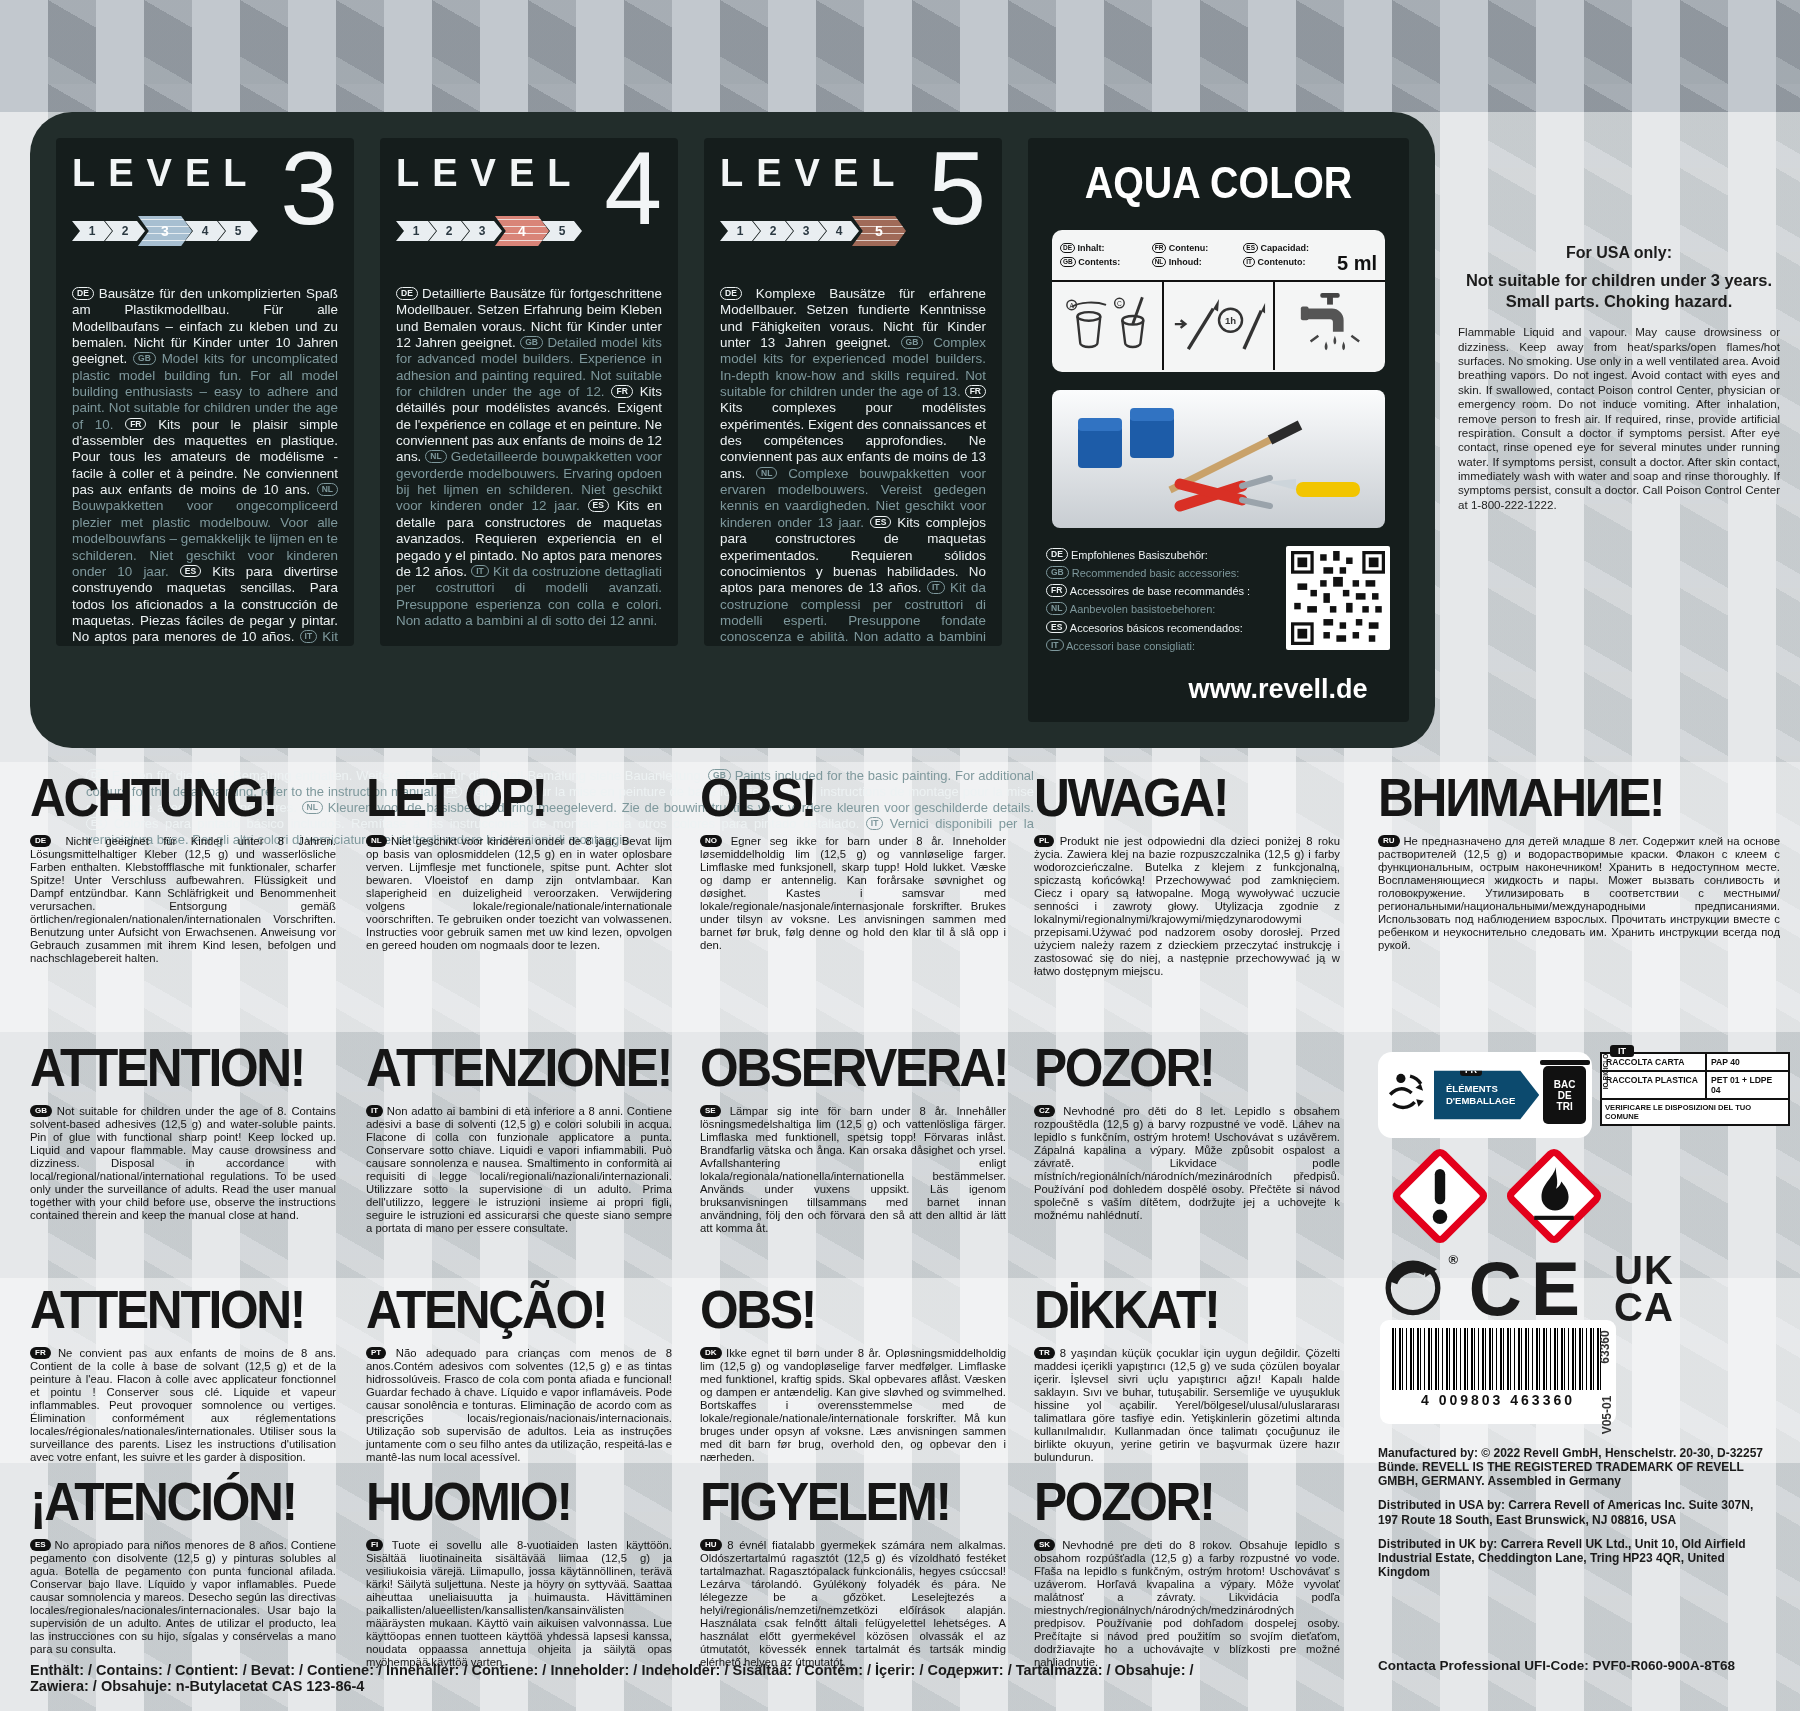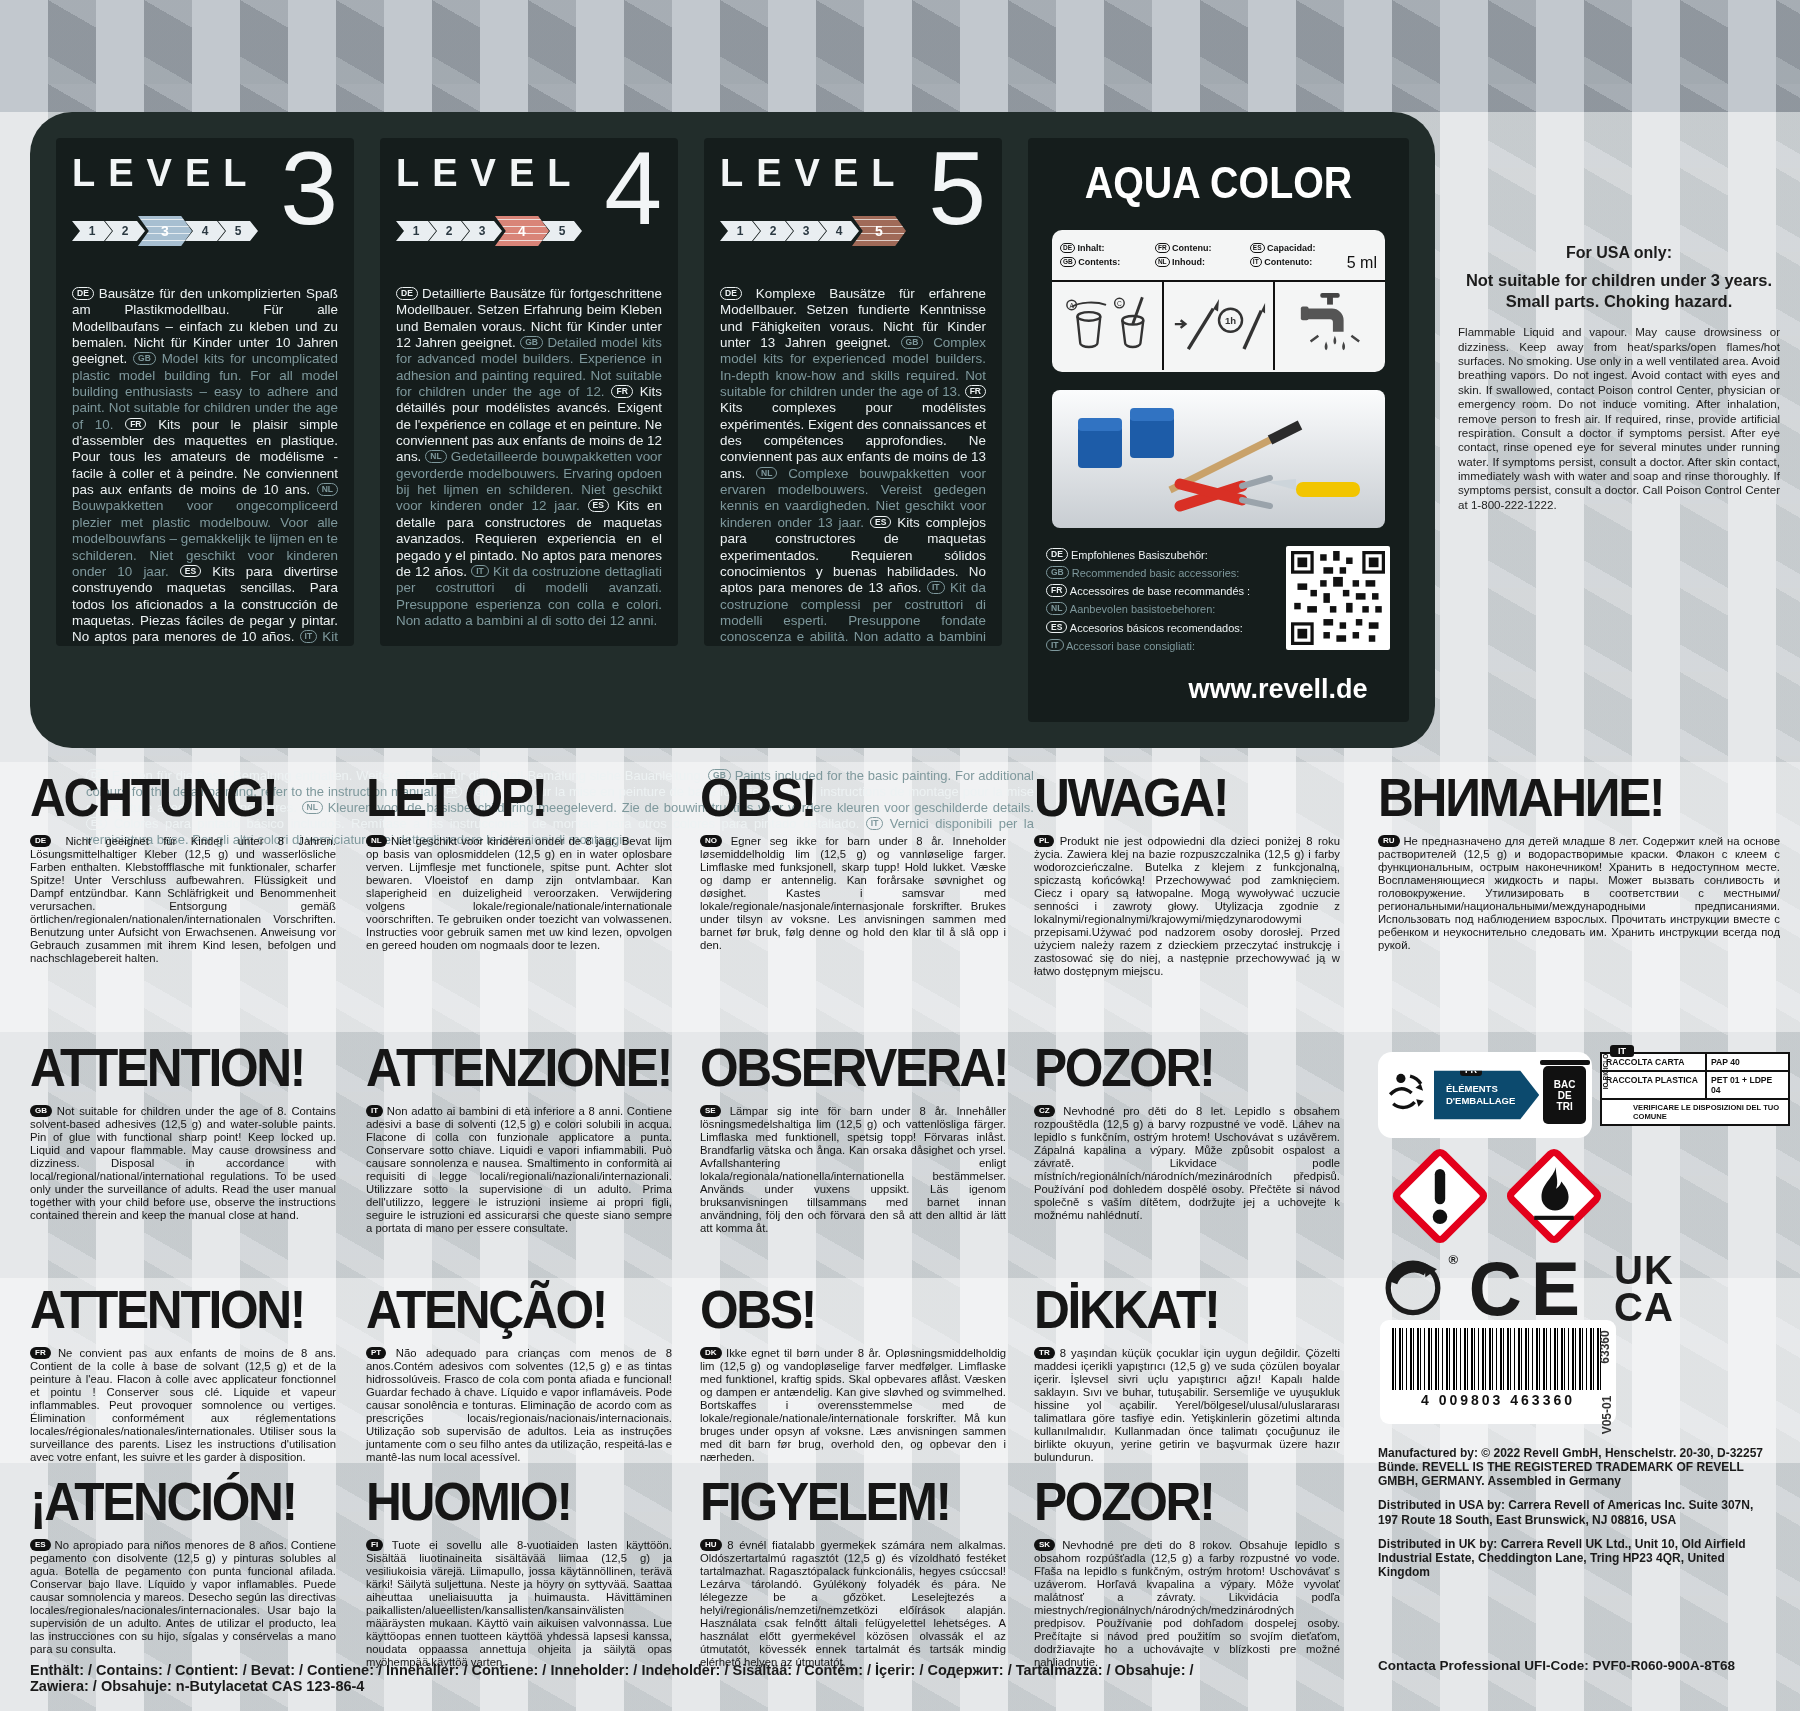--- a/index.html
+++ b/index.html
@@ -44,21 +44,21 @@
   .note{left:56px;top:656px;width:948px;font-size:13px;line-height:1.24;text-align:justify;margin:0;}
 
   
   .aqua{left:998px;top:26px;width:381px;height:584px;padding:0;}
   .aqtitle{position:absolute;top:22px;left:0;width:100%;text-align:center;color:#fff;
     font-size:41px;font-weight:bold;letter-spacing:0;transform:scale(.96,1.08);}
   .capbox{position:absolute;left:24px;top:92px;width:333px;height:142px;background:#f4f5f5;border-radius:10px;color:#111;box-sizing:border-box;}
   .caprow{display:flex;align-items:center;height:52px;border-bottom:2px solid #111;padding:0 8px;box-sizing:border-box;}
   .capcol{flex:1;font-size:9px;font-weight:bold;line-height:1.6;white-space:nowrap;}
   .capcol .op{font-size:6.5px;border-radius:6px;padding:0 2px;vertical-align:1px;}
-  .capval{font-size:16px;font-weight:normal;padding-left:2px;margin-top:16px;}
+  .capval{font-size:20px;font-weight:bold;padding-left:2px;margin-top:16px;}
   .capicons{display:flex;height:88px;}
   .capcell{flex:1;border-right:2px solid #111;display:flex;align-items:center;justify-content:center;}
   .capcell:last-child{border-right:none;}
   .photo{position:absolute;left:24px;top:252px;width:333px;height:138px;border-radius:8px;overflow:hidden;}
   .acc{position:absolute;left:18px;top:408px;width:236px;font-size:11px;line-height:1.65;margin:0;}
   .acc div{white-space:nowrap;}
   .acc .b{color:#edf2f3;} .acc .d{color:#7e989c;}
   .qr{position:absolute;left:258px;top:408px;width:104px;height:104px;background:#fff;padding:5px;box-sizing:border-box;border-radius:2px;}
   .site{position:absolute;left:120px;top:536px;width:260px;text-align:center;color:#fff;font-size:27px;font-weight:bold;}
 
@@ -86,21 +86,21 @@
   .frtab{position:absolute;left:26px;top:-2px;background:#111;color:#fff;font-size:9px;font-weight:bold;border-radius:3px;padding:1px 5px;}
   .bin{position:relative;background:#111;color:#fff;width:44px;height:58px;border-radius:5px;
     display:flex;flex-direction:column;align-items:center;justify-content:center;font-size:10px;font-weight:bold;line-height:1.1;}
   .bin:before{content:"";position:absolute;top:-6px;left:-3px;width:50px;height:5px;background:#111;border-radius:2px;}
   .itbox{left:1600px;top:1052px;width:190px;background:#fff;border:2px solid #111;box-sizing:border-box;color:#111;}
   .ittab{position:absolute;left:8px;top:-9px;background:#111;color:#fff;font-size:9px;font-weight:bold;border-radius:3px;padding:1px 8px;}
   .itrow{display:flex;border-bottom:2px solid #111;justify-content:flex-end;}
   .itrow div{padding:3px 4px;font-size:8.6px;font-weight:bold;}
   .itrow .c1{flex:1.3;border-right:2px solid #111;}
   .itrow .c2{flex:1;}
-  .itfoot{padding:3px 3px;font-size:7.6px;font-weight:bold;margin-left:28px;}
+  .itfoot{padding:3px 3px;font-size:7.6px;font-weight:bold;}
   .itside{position:absolute;left:-14px;top:14px;font-size:6.5px;font-weight:bold;transform:rotate(-90deg);transform-origin:center;white-space:nowrap;color:#111;}
   .ghs{width:104px;height:104px;}
   .marks{left:1382px;top:1248px;display:flex;align-items:center;gap:26px;}
   .ce{font-size:72px;font-weight:bold;letter-spacing:9px;color:#1b1b1b;transform:scale(1.02,1.05);}
   .ukca{font-size:40px;font-weight:bold;line-height:.92;letter-spacing:1px;color:#1b1b1b;}
   .gd{position:relative;}
   .gd sup{position:absolute;right:-14px;top:-4px;font-size:13px;font-weight:bold;}
   .bcbox{left:1380px;top:1320px;width:236px;height:104px;background:#fff;border-radius:9px;padding:8px 12px 4px;box-sizing:border-box;}
   .bars{height:62px;background:repeating-linear-gradient(90deg,#000 0 2px,#fff 2px 3px,#000 3px 4px,#fff 4px 7px,#000 7px 9px,#fff 9px 10px,#000 10px 11px,#fff 11px 14px,#000 14px 15px,#fff 15px 18px);}
   .bcnum{text-align:center;font-size:14px;font-weight:bold;letter-spacing:3px;color:#111;margin-top:2px;}

